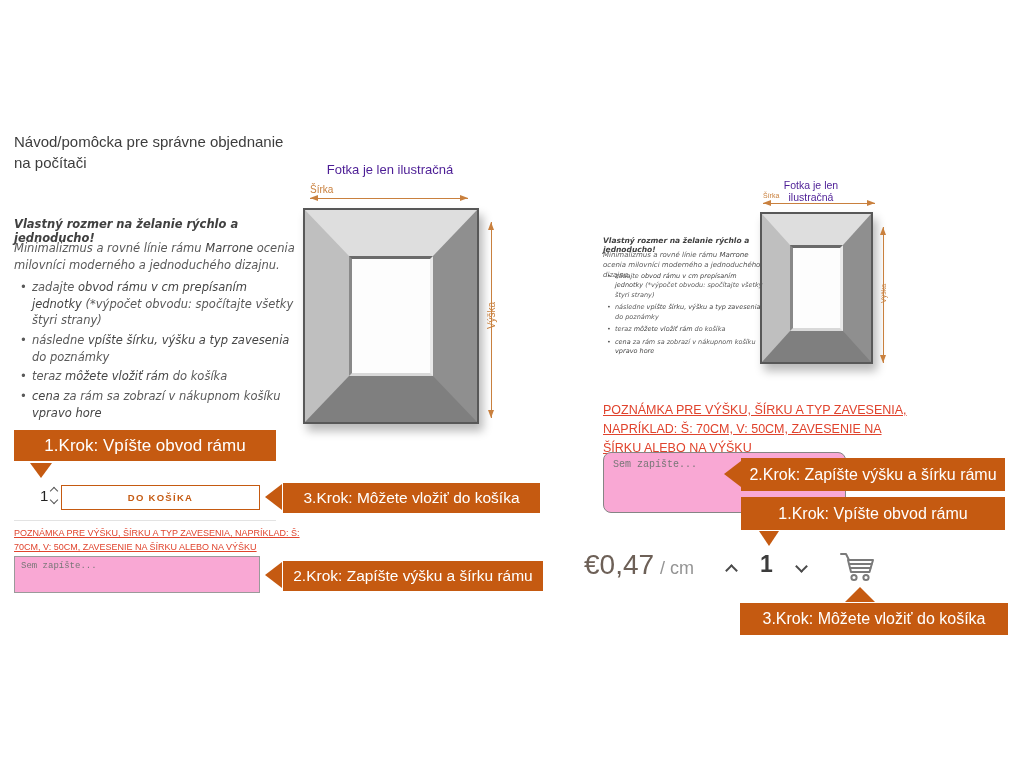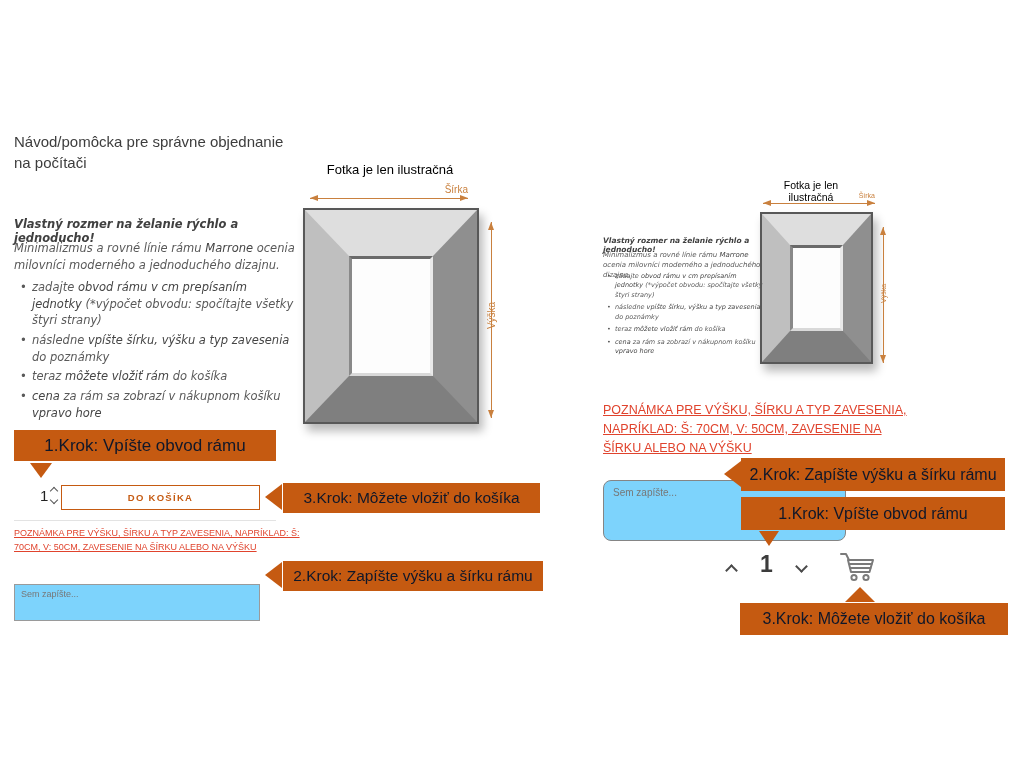--- a/index.html
+++ b/index.html
@@ -10,26 +10,26 @@
   *{margin:0;padding:0;box-sizing:border-box;}
   html,body{width:1024px;height:768px;background:#fff;overflow:hidden;
     font-family:"Liberation Sans",sans-serif;}
   .abs{position:absolute;}
   .stage{position:relative;width:952px;height:768px;background:#fff;}
 
   
   .panel-title{color:#3d3d3d;line-height:1.4;}
   .lp-title{left:14px;top:131px;width:282px;font-size:15px;}
   .rp-title{left:600px;top:124px;width:218px;font-size:12px;font-weight:600;}
-  .caption{color:#000000;text-align:center;}
+  .caption{color:#4c1d95;text-align:center;}
   .lp-caption{left:300px;top:162px;width:180px;font-size:13px;}
   .rp-caption{left:760px;top:179px;width:102px;font-size:10.5px;}
 
   
-  .dim-label{color:var(--arrow);text-align:right;}
+  .dim-label{color:var(--arrow);text-align:left;}
   .harrow{height:0;border-top:1px solid var(--arrow);}
   .harrow::before{content:'';position:absolute;left:0;top:-4px;
     border-right:8px solid var(--arrow);border-top:3.5px solid transparent;border-bottom:3.5px solid transparent;}
   .harrow::after{content:'';position:absolute;right:0;top:-4px;
     border-left:8px solid var(--arrow);border-top:3.5px solid transparent;border-bottom:3.5px solid transparent;}
   .varrow{width:0;border-left:1px solid var(--arrow);}
   .varrow::before{content:'';position:absolute;top:0;left:-4px;
     border-bottom:8px solid var(--arrow);border-left:3.5px solid transparent;border-right:3.5px solid transparent;}
   .varrow::after{content:'';position:absolute;bottom:0;left:-4px;
     border-top:8px solid var(--arrow);border-left:3.5px solid transparent;border-right:3.5px solid transparent;}
@@ -56,41 +56,41 @@
   .lp-intro{left:14px;top:217px;width:282px;font-size:11.5px;}
   .lp-desc{left:14px;top:240px;width:282px;font-size:11.5px;}
   .lp-bullets{left:16px;top:279px;width:284px;font-size:11.5px;}
   .rp-intro{left:603px;top:236px;width:160px;font-size:7.5px;}
   .rp-desc{left:603px;top:250px;width:160px;font-size:7px;}
   .rp-bullets{left:605px;top:272px;width:158px;font-size:6.5px;}
   .rp-bullets li{padding-left:10px;}
   .rp-bullets li::before{left:2px;}
 
   
-  .banner{background:var(--accent);color:#0f172a;display:flex;align-items:center;justify-content:center;white-space:nowrap;}
+  .banner{background:var(--accent);color:#ffffff;display:flex;align-items:center;justify-content:center;white-space:nowrap;}
   .tri-down{width:0;height:0;border-left:11px solid transparent;border-right:11px solid transparent;border-top:15px solid var(--accent);}
   .tri-up{width:0;height:0;border-left:15px solid transparent;border-right:15px solid transparent;border-bottom:15px solid var(--accent);}
   .tri-left{width:0;height:0;border-top:13px solid transparent;border-bottom:13px solid transparent;border-right:17px solid var(--accent);}
 
   
   .qty-small{font-size:15px;color:#222;display:flex;align-items:center;gap:3px;}
   .spin{display:flex;flex-direction:column;gap:3px;}
   .chev{width:6px;height:6px;border-left:1.5px solid #555;border-top:1.5px solid #555;}
   .chev.up{transform:rotate(45deg);}
   .chev.down{transform:rotate(225deg);}
   .chev.big{width:9px;height:9px;border-width:2px;border-color:#4a4a4a;}
   .cart-btn{border-radius:2px;cursor:pointer;}
   .btn-cart{background:#fff;border:1px solid var(--accent);color:var(--accent);
     font-size:9.5px;font-weight:700;letter-spacing:1.3px;cursor:pointer;
     font-family:"Liberation Sans",sans-serif;}
   .divider{height:1px;background:#e3e3e3;}
   .note{color:var(--red);text-transform:uppercase;text-decoration:underline;}
   .lp-note{left:14px;top:527px;width:294px;font-size:9px;line-height:1.55;}
   .rp-note{left:603px;top:401px;width:314px;font-size:12.5px;line-height:1.5;}
-  textarea.notebox{resize:none;color:#555;font-family:Liberation Sans, sans-serif;background:#7dd3fc;outline:none;margin-top:28px;}
+  textarea.notebox{resize:none;color:#555;font-family:Liberation Mono, monospace;background:#f9a8d4;outline:none;}
   textarea.notebox::placeholder{color:#777;}
   .lp-box{left:14px;top:556px;width:246px;height:37px;border:1px solid #9a9a9a;font-size:9px;padding:4px 6px;}
   .rp-box{left:603px;top:452px;width:243px;height:61px;border:1px solid #858585;border-radius:8px;font-size:10px;padding:6px 9px;}
 
   .price{left:584px;top:549px;display:flex;align-items:baseline;gap:6px;}
   .price-val{font-size:28px;color:#6d6057;font-family:"Liberation Sans",sans-serif;}
   .price-unit{font-size:18px;color:#949494;}
   .qty-big{font-size:23px;font-weight:600;color:#3c3c3c;}
 </style>
 </head>
@@ -167,20 +167,24 @@
     </ul>
 
   <div class="abs note rp-note">POZNÁMKA PRE VÝŠKU, ŠÍRKU A TYP ZAVESENIA, NAPRÍKLAD: Š: 70CM, V: 50CM, ZAVESENIE NA ŠÍRKU ALEBO NA VÝŠKU</div>
   <textarea class="abs notebox rp-box" placeholder="Sem zapíšte..." style=""></textarea>
 
   <div class="abs tri-left" style="left:724px;top:461px;"></div>
   <div class="abs banner" style="left:741px;top:458px;width:264px;height:33px;font-size:16px;">2.Krok: Zapíšte výšku a šírku rámu</div>
   <div class="abs banner" style="left:741px;top:497px;width:264px;height:33px;font-size:16px;">1.Krok: Vpíšte obvod rámu</div>
   <div class="abs tri-down" style="left:759px;top:531px;border-left-width:10px;border-right-width:10px;"></div>
 
+  <div class="abs price">
+    <span class="price-val">€0,47</span>
+    <span class="price-unit">/ cm</span>
+  </div>
 
   <span class="abs chev up big" style="left:727px;top:566px;"></span>
   <div class="abs qty-big" style="left:760px;top:551px;">1</div>
   <span class="abs chev down big" style="left:797px;top:562px;"></span>
 
   <svg class="abs cart-btn" style="left:838px;top:550px;" width="38" height="34" viewBox="0 0 38 34">
     <g fill="none" stroke="#7a7a7a" stroke-width="2" stroke-linecap="round" stroke-linejoin="round">
       <path d="M3 4 h5 l3 6"></path>
       <path d="M10 10 H35 L31.5 22 H13 Z"></path>
       <line x1="12" y1="14" x2="33.5" y2="14"></line>

